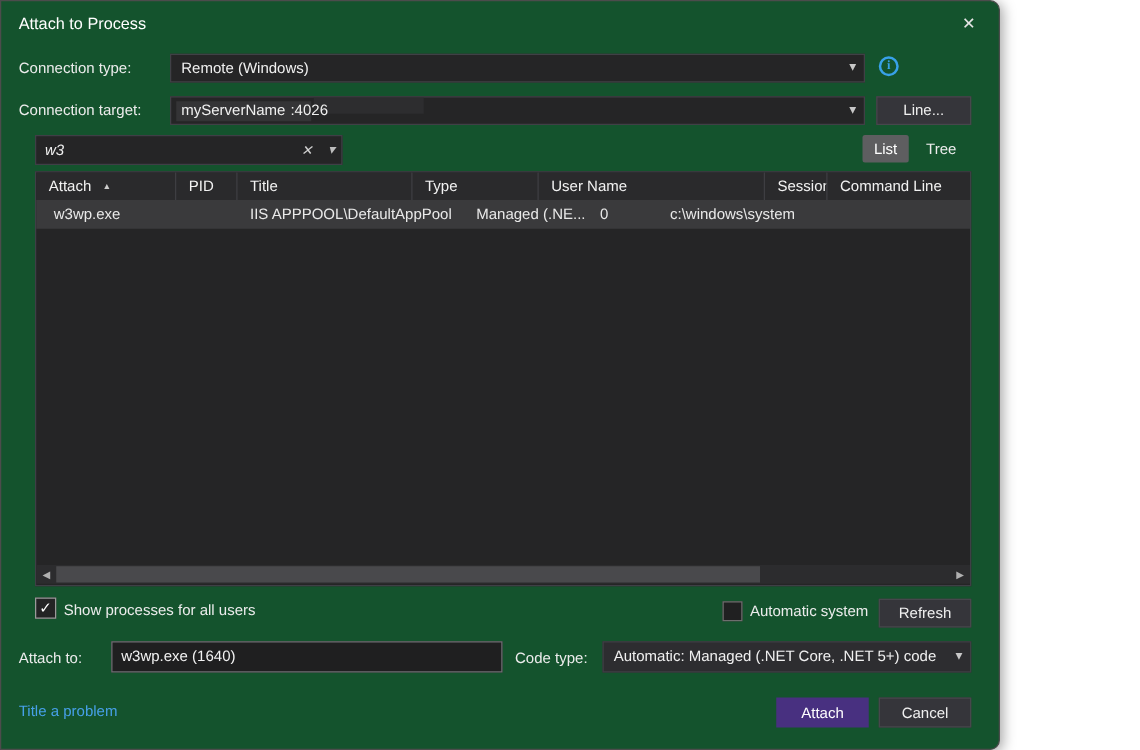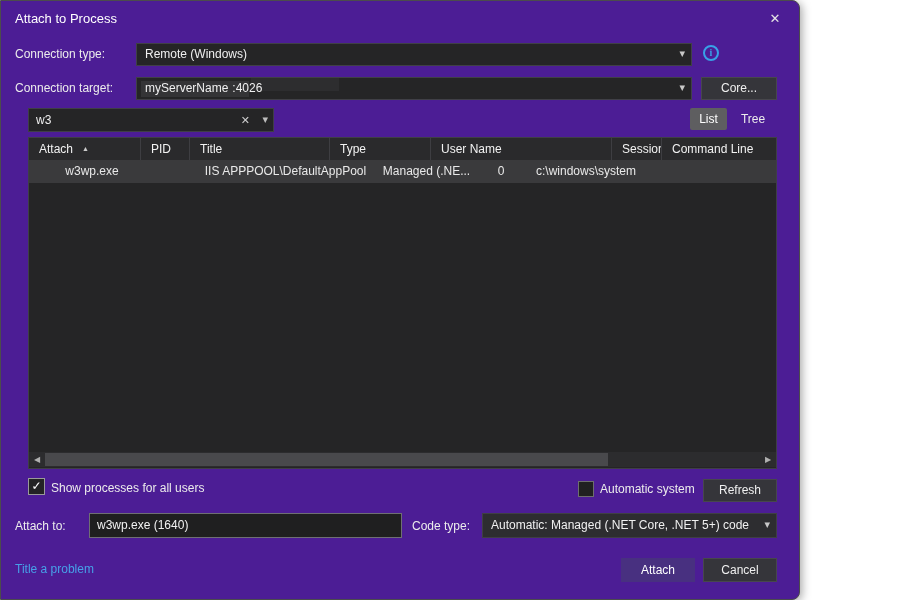--- a/index.html
+++ b/index.html
@@ -1,21 +1,21 @@
 <!DOCTYPE html>
 <html><head>
 <meta charset="utf-8">
 <style>
   * { margin:0; padding:0; box-sizing:border-box; }
   html,body { width:912px; height:600px; overflow:hidden; background:#ffffff;
     font-family:"Liberation Sans", sans-serif; }
   .stage { position:relative; width:912px; height:600px; background:#ffffff; }
 
   .dialog { position:absolute; left:0; top:0; width:800px; height:600px;
-    background:#4c1d95; border:1px solid #4c4c4c; border-radius:0 8px 8px 0;
+    background:#14532d; border:1px solid #4c4c4c; border-radius:0 8px 8px 0;
     color:#e8e8e8; font-size:12px; box-shadow:2px 2px 10px rgba(0,0,0,.35); }
 
   .abs { position:absolute; }
   .lbl { color:#ececec; white-space:nowrap; }
 
   .title { left:14px; top:10px; font-size:13px; color:#ffffff; }
   .close-btn { left:760px; top:6px; width:28px; height:24px; text-align:center;
     line-height:24px; color:#e4e4e4; font-size:13px; cursor:default; }
 
   .combo { background:#252526; border:1px solid #404046; height:23px; }
@@ -28,37 +28,37 @@
   .hl2 { position:absolute; left:114px; top:0; width:88px; height:13px; background:#2d2d2f; }
 
   .info-badge { left:702px; top:44px; width:16px; height:16px; border:2px solid #38a1e8;
     border-radius:50%; color:#38a1e8; font-size:10px; font-weight:bold;
     text-align:center; line-height:12px; font-family:"Liberation Serif", serif; }
 
   .btn { background:#35353a; border:1px solid #47474c; color:#f0f0f0; text-align:center; }
   .btn-find { left:700px; top:76px; width:76px; height:23px; line-height:21px; }
 
   .search-box { left:27px; top:107px; width:246px; height:24px; background:#252526;
-    border:1px solid #3f3f46; }
+    border:1px solid #3f3f46;font-style:italic; }
   .search-text { position:absolute; left:7px; top:4px; color:#f0f0f0; }
   .search-clear { position:absolute; right:23px; top:5px; color:#cfcfcf; font-size:11px; }
   .search-caret { position:absolute; right:5px; top:4px; color:#bdbdbd; font-size:11px; }
 
   .seg { height:22px; text-align:center; line-height:22px; font-size:12px; }
   .seg-list { left:689px; top:107px; width:37px; background:#5e5e60; border-radius:2px; color:#ffffff; }
   .seg-tree { left:731px; top:107px; width:42px; color:#ececec; }
 
   .ptable { left:27px; top:136px; width:749px; height:332px; background:#252526;
     border:1px solid #3f3f46; }
   .thead { display:flex; height:22px; background:#2a2a2c; color:#f2f2f2; }
   .th { border-right:1px solid #3e3e42; line-height:22px; padding-left:10px;
     white-space:nowrap; overflow:hidden; flex:none; }
   .th:last-child { border-right:none; }
   .sort-arrow { font-size:7px; color:#cccccc; margin-left:9px; vertical-align:2px; }
-  .trow { display:flex; height:23px; background:#3a3a3c; color:#e9e9e9; line-height:23px;text-align:center; }
+  .trow { display:flex; height:23px; background:#3a3a3c; color:#e9e9e9; line-height:23px; }
   .td { white-space:nowrap; overflow:hidden; flex:none; }
   .w-process { width:112px; } .w-pid { width:49px; } .w-title { width:140px; }
   .w-type { width:101px; } .w-user { width:181px; } .w-session { width:50px; }
   .w-cmd { width:114px; }
   .td.w-process { padding-left:14px; } .td.w-pid { padding-left:11px;margin-top:28px; }
   .td.w-title { padding-left:12px; } .td.w-type { padding-left:10px; }
   .td.w-user { padding-left:10px; } .td.w-session { padding-left:8px; }
   .td.w-cmd { padding-left:14px; }
 
   .hscroll { position:absolute; left:0; bottom:1px; width:747px; height:15px;
@@ -108,21 +108,21 @@
     </div>
     <div class="abs info-badge">i</div>
 
     <div class="abs lbl" style="left:14px; top:80px;">Connection target:</div>
     <div class="abs combo combo-target">
       <span class="hl1"></span>
       <span class="hl2"></span>
       <span class="combo-text"><span>myServerName</span><span style="margin-left:4px;">:4026</span></span>
       <span class="dd-arrow">▾</span>
     </div>
-    <div class="abs btn btn-find">Core...</div>
+    <div class="abs btn btn-find">Line...</div>
 
     <div class="abs search-box">
       <span class="search-text">w3</span>
       <span class="search-clear">✕</span>
       <span class="search-caret">▾</span>
     </div>
 
     <div class="abs seg seg-list">List</div>
     <div class="abs seg seg-tree">Tree</div>
 

